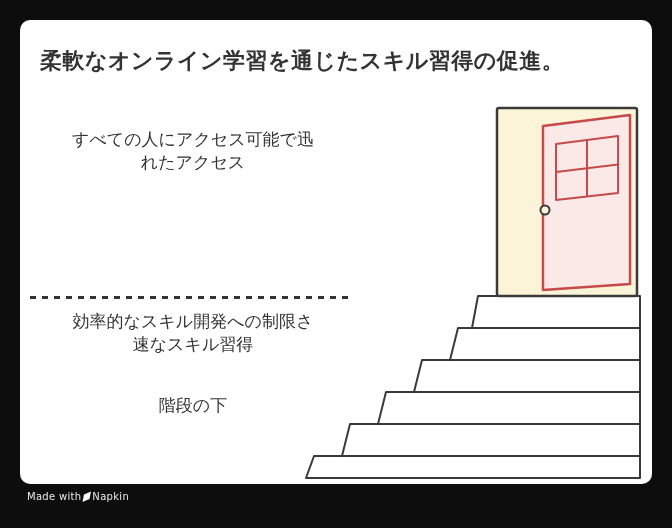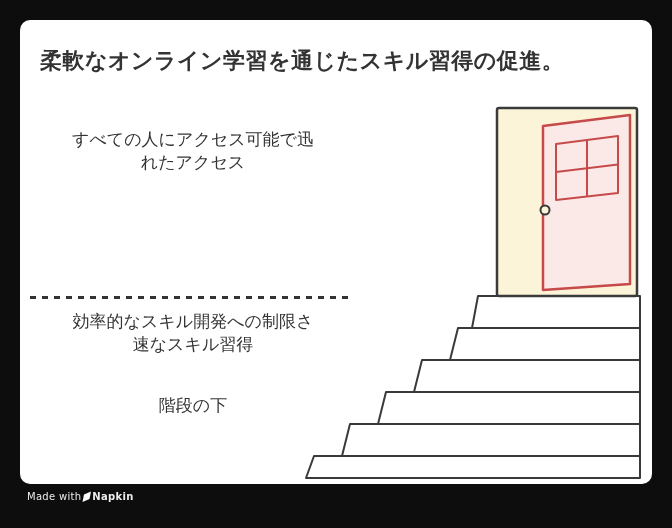--- a/index.html
+++ b/index.html
@@ -39,21 +39,21 @@
     background:repeating-linear-gradient(90deg,#333333 0 6px,transparent 6px 12px);
   }
   .illustration{
     position:absolute;left:0;top:0;
   }
   .watermark{
     position:absolute;left:27px;top:490px;
     display:flex;align-items:center;
     color:#ebebeb;font-size:10px;letter-spacing:0.3px;
   }
-  .watermark .brand{font-weight:700;}
+  .watermark .brand{font-weight:400;}
 </style>
 </head>
 <body>
 
 <div class="frame">
   <div class="canvas">
 
     <h1 class="title">柔軟なオンライン学習を通じたスキル習得の促進。</h1>
 
     <div class="textblock upper-lines">

